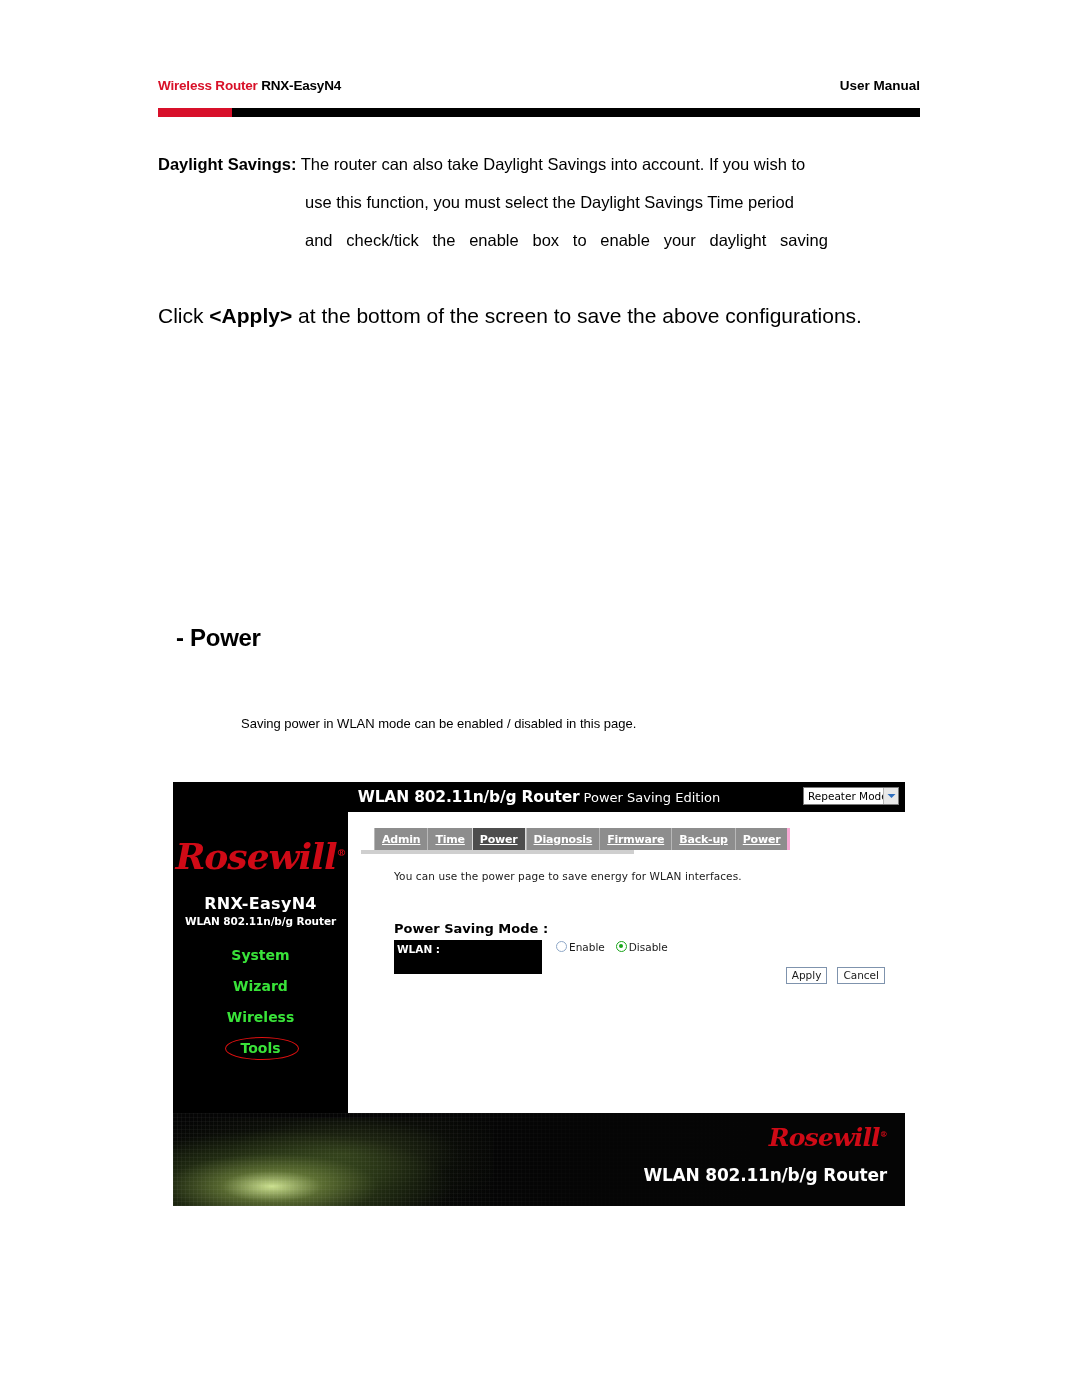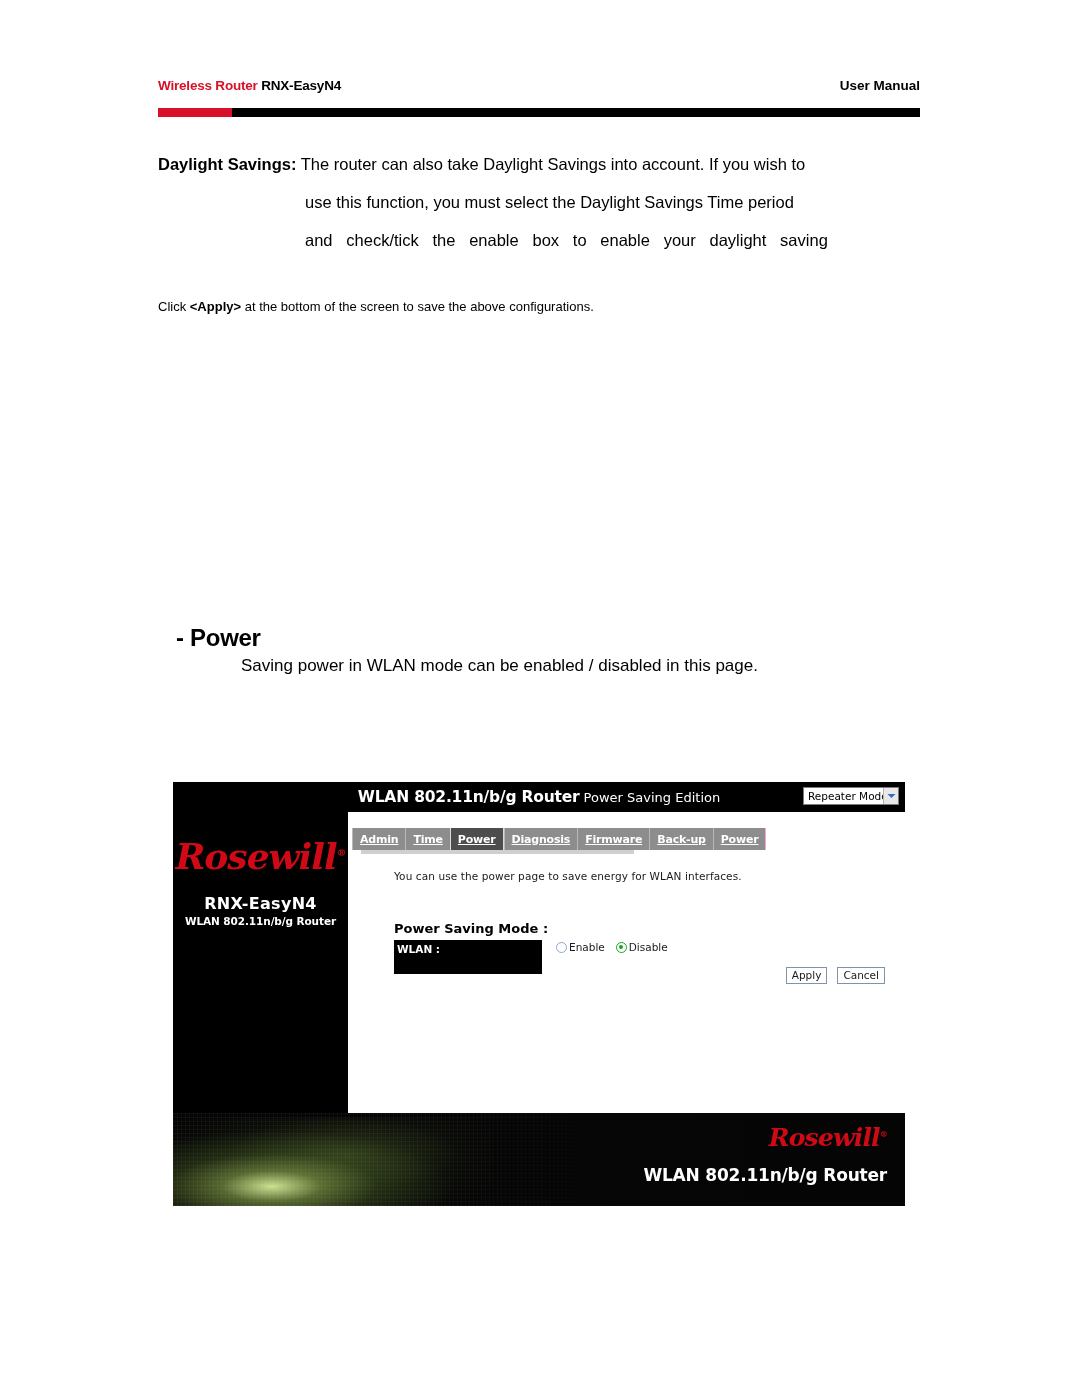--- a/index.html
+++ b/index.html
@@ -86,40 +86,40 @@
   .para-hang .l1 {
     text-align: left;
   }
   .para-hang .justified {
     display: block;
     padding-left: 147px;
     text-align: justify;
   }
 
   .para-click {
-    top: 294px;
-    font-size: 13px;
+    top: 303px;
+    font-size: 21px;
     line-height: 26px;
   }
   .para-click b { font-weight: bold; }
 
   
   .section-head {
     position: absolute;
     left: 176px;
     top: 624px;
     font-size: 24px;
     font-weight: bold;
     letter-spacing: -0.3px;
   }
   .section-sub {
     position: absolute;
     left: 241px;
-    top: 656px;
-    font-size: 17px;
+    top: 716px;
+    font-size: 13px;
   }
 
   
   .router-shot {
     position: absolute;
     left: 173px;
     top: 782px;
     width: 732px;
     height: 424px;
     background: #000000;
@@ -257,27 +257,27 @@
   .rs-panel {
     position: absolute;
     left: 175px;
     top: 30px;
     width: 557px;
     height: 301px;
     background: #ffffff;
   }
   .rs-tabs {
     position: absolute;
-    left: 4px;
+    left: 26px;
     top: 16px;
     height: 22px;
     background: #8d8d8d;
     display: flex;
     align-items: stretch;
-    border-right: 1px solid #f9a8d4;
+    border-right: 3px solid #f9a8d4;
   }
   .rs-tab {
     display: flex;
     align-items: center;
     justify-content: center;
     padding: 0 7px;
     font-size: 11px;
     font-weight: bold;
     color: #ffffff;
     text-decoration: underline;
@@ -337,21 +337,21 @@
     left: 208px;
     top: 129px;
     display: flex;
     align-items: center;
     gap: 11px;
     font-size: 10.5px;
     color: #1a1a1a;
   }
   .rs-radio {
     display: flex;
-    align-items: center;
+    align-items: flex-start;
     gap: 2px;
     white-space: nowrap;
   }
   .rs-dot {
     width: 11px;
     height: 11px;
     border-radius: 50%;
     border: 1.5px solid #8fa8c8;
     background: #ffffff;
     box-sizing: border-box;
@@ -496,20 +496,29 @@
             <path d="M0.5 1 L4.5 5 L8.5 1 Z" fill="#2f6fbf"></path>
           </svg>
       </span>
     </div>
   </div>
 
   <div class="rs-sidebar">
     <div class="rs-logo"><span>Rosewill</span><span class="reg">®</span></div>
     <div class="rs-model">RNX-EasyN4</div>
     <div class="rs-modelsub">WLAN 802.11n/b/g Router</div>
+    <div class="rs-menu">
+      <span class="rs-menu-item">System</span>
+      <span class="rs-menu-item">Wizard</span>
+      <span class="rs-menu-item">Wireless</span>
+      <span class="rs-menu-item active">
+        <span>Tools</span>
+        <span class="rs-ellipse"></span>
+      </span>
+    </div>
   </div>
 
   <div class="rs-panel">
     <div class="rs-tabshadow"></div>
     <div class="rs-tabs">
       <span class="rs-tab">Admin</span>
       <span class="rs-tab">Time</span>
       <span class="rs-tab active">Power</span>
       <span class="rs-tab">Diagnosis</span>
       <span class="rs-tab">Firmware</span>

